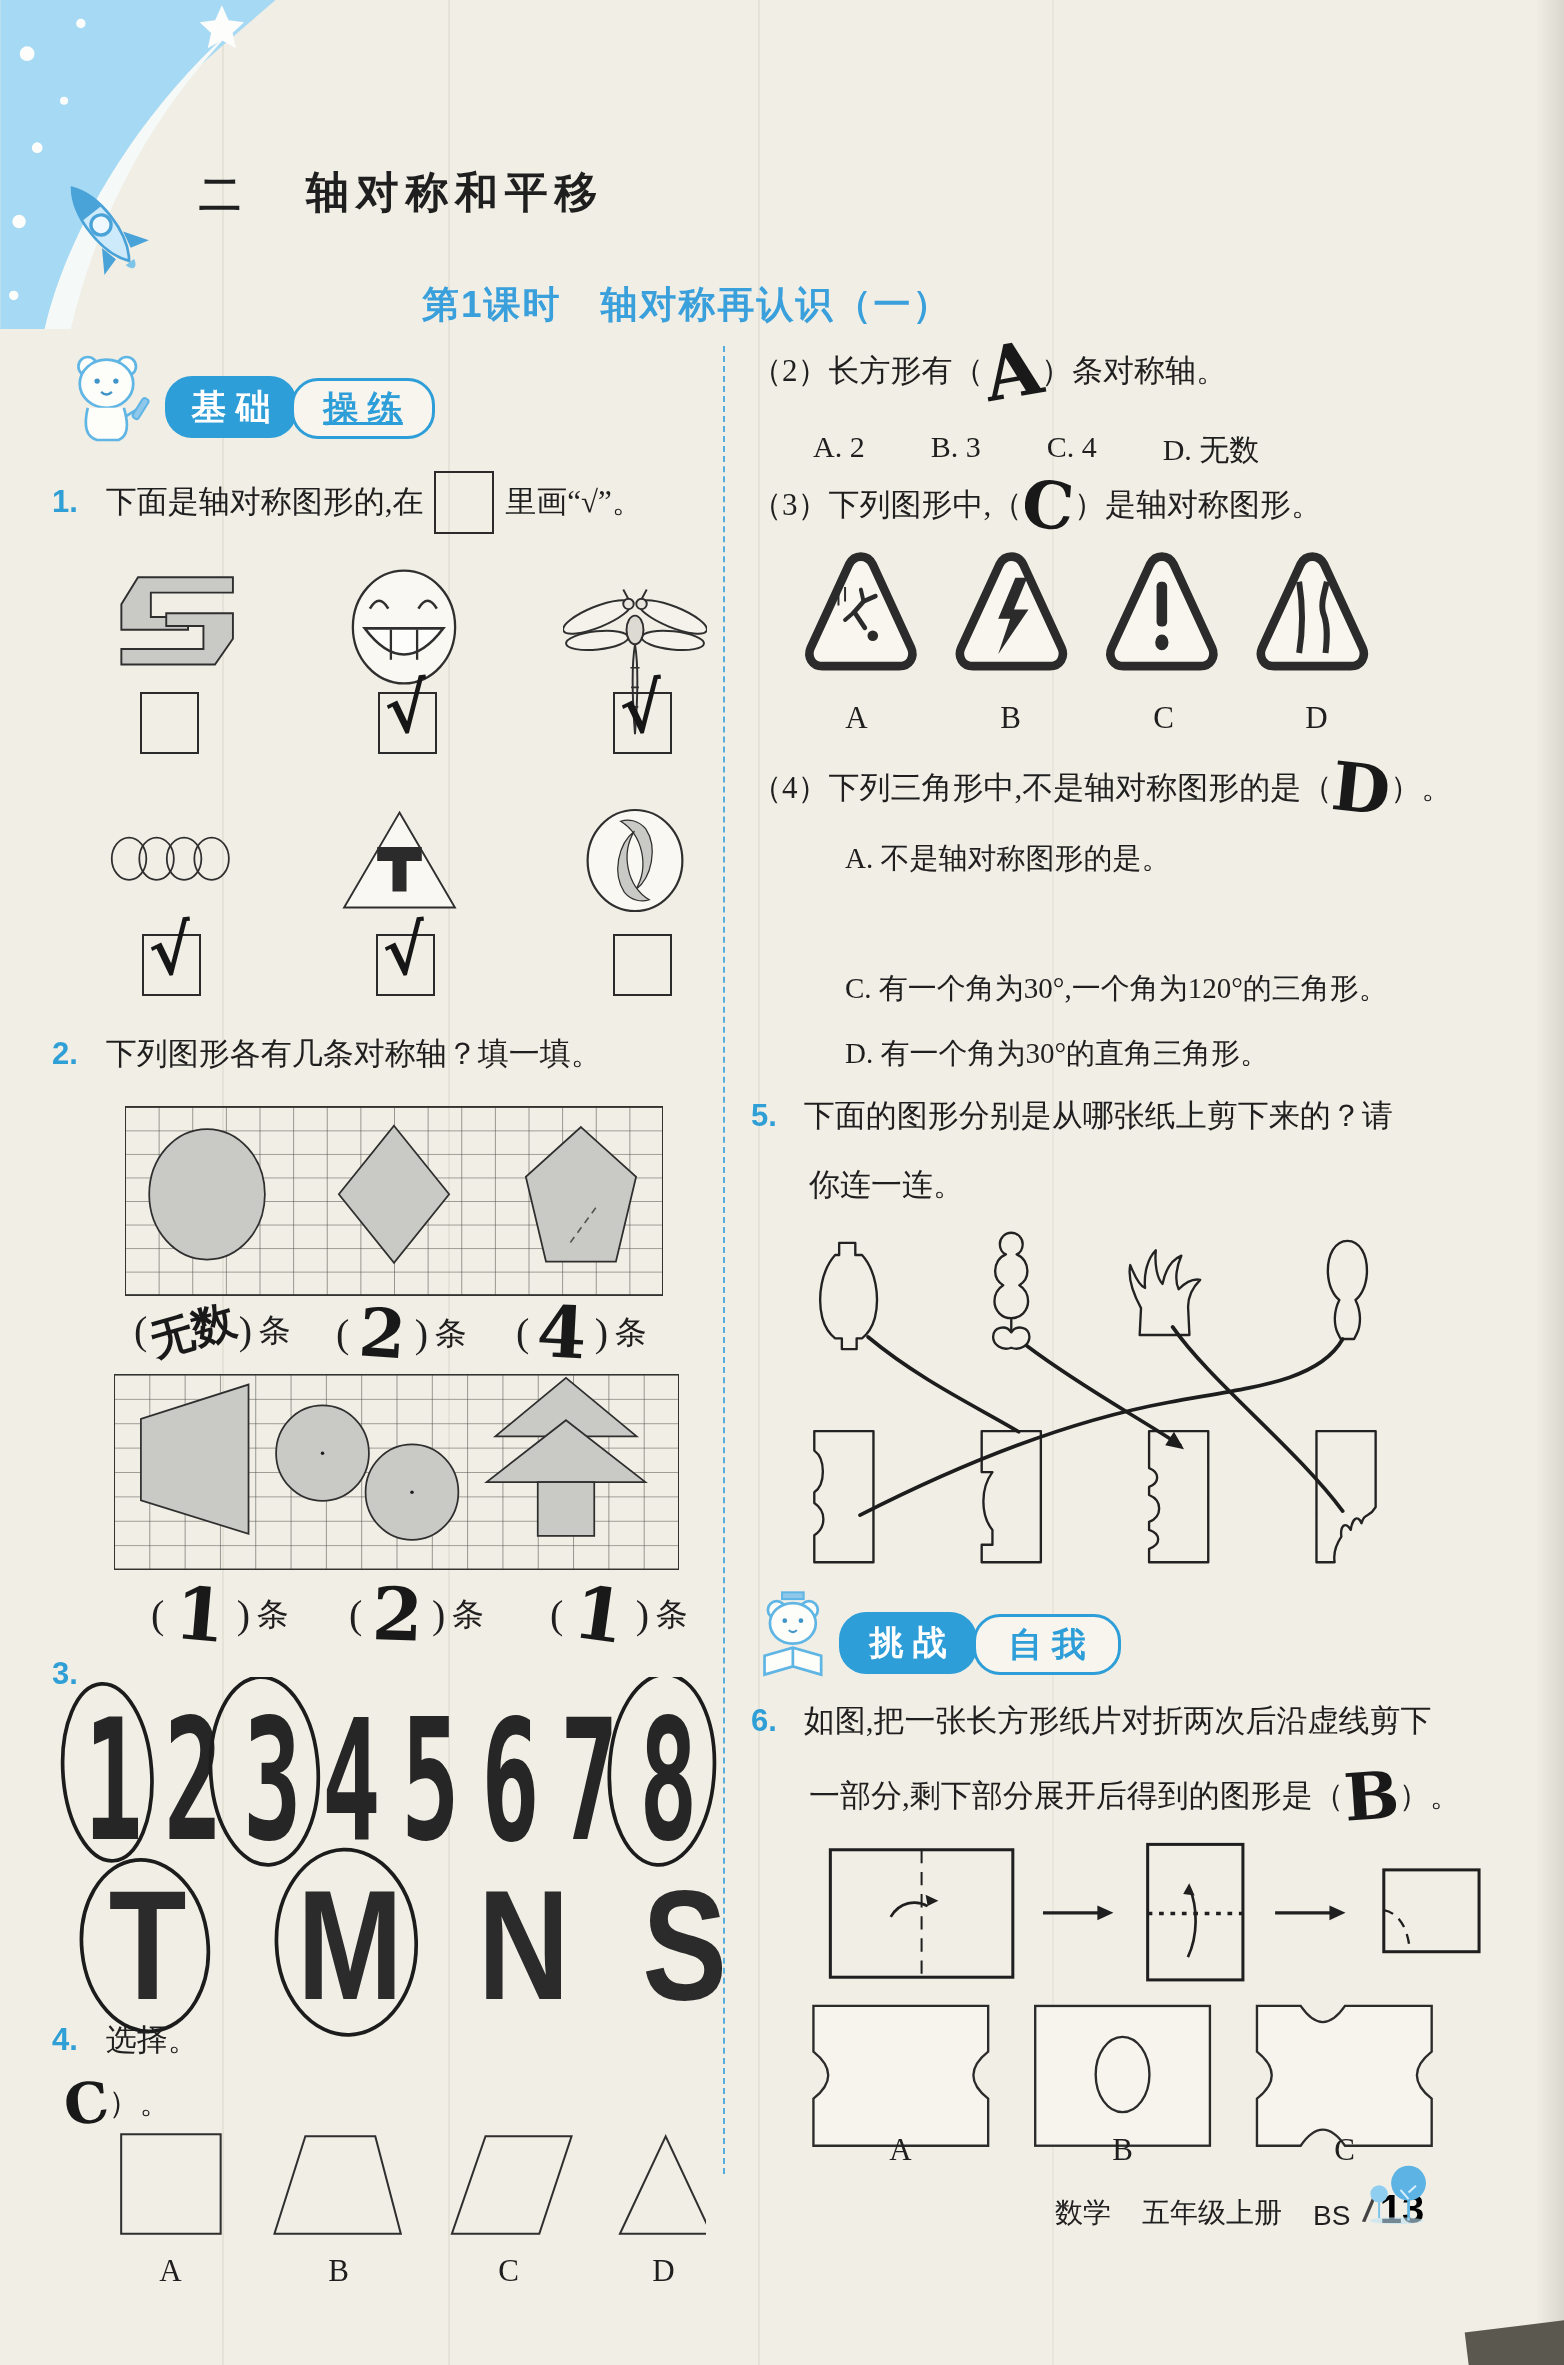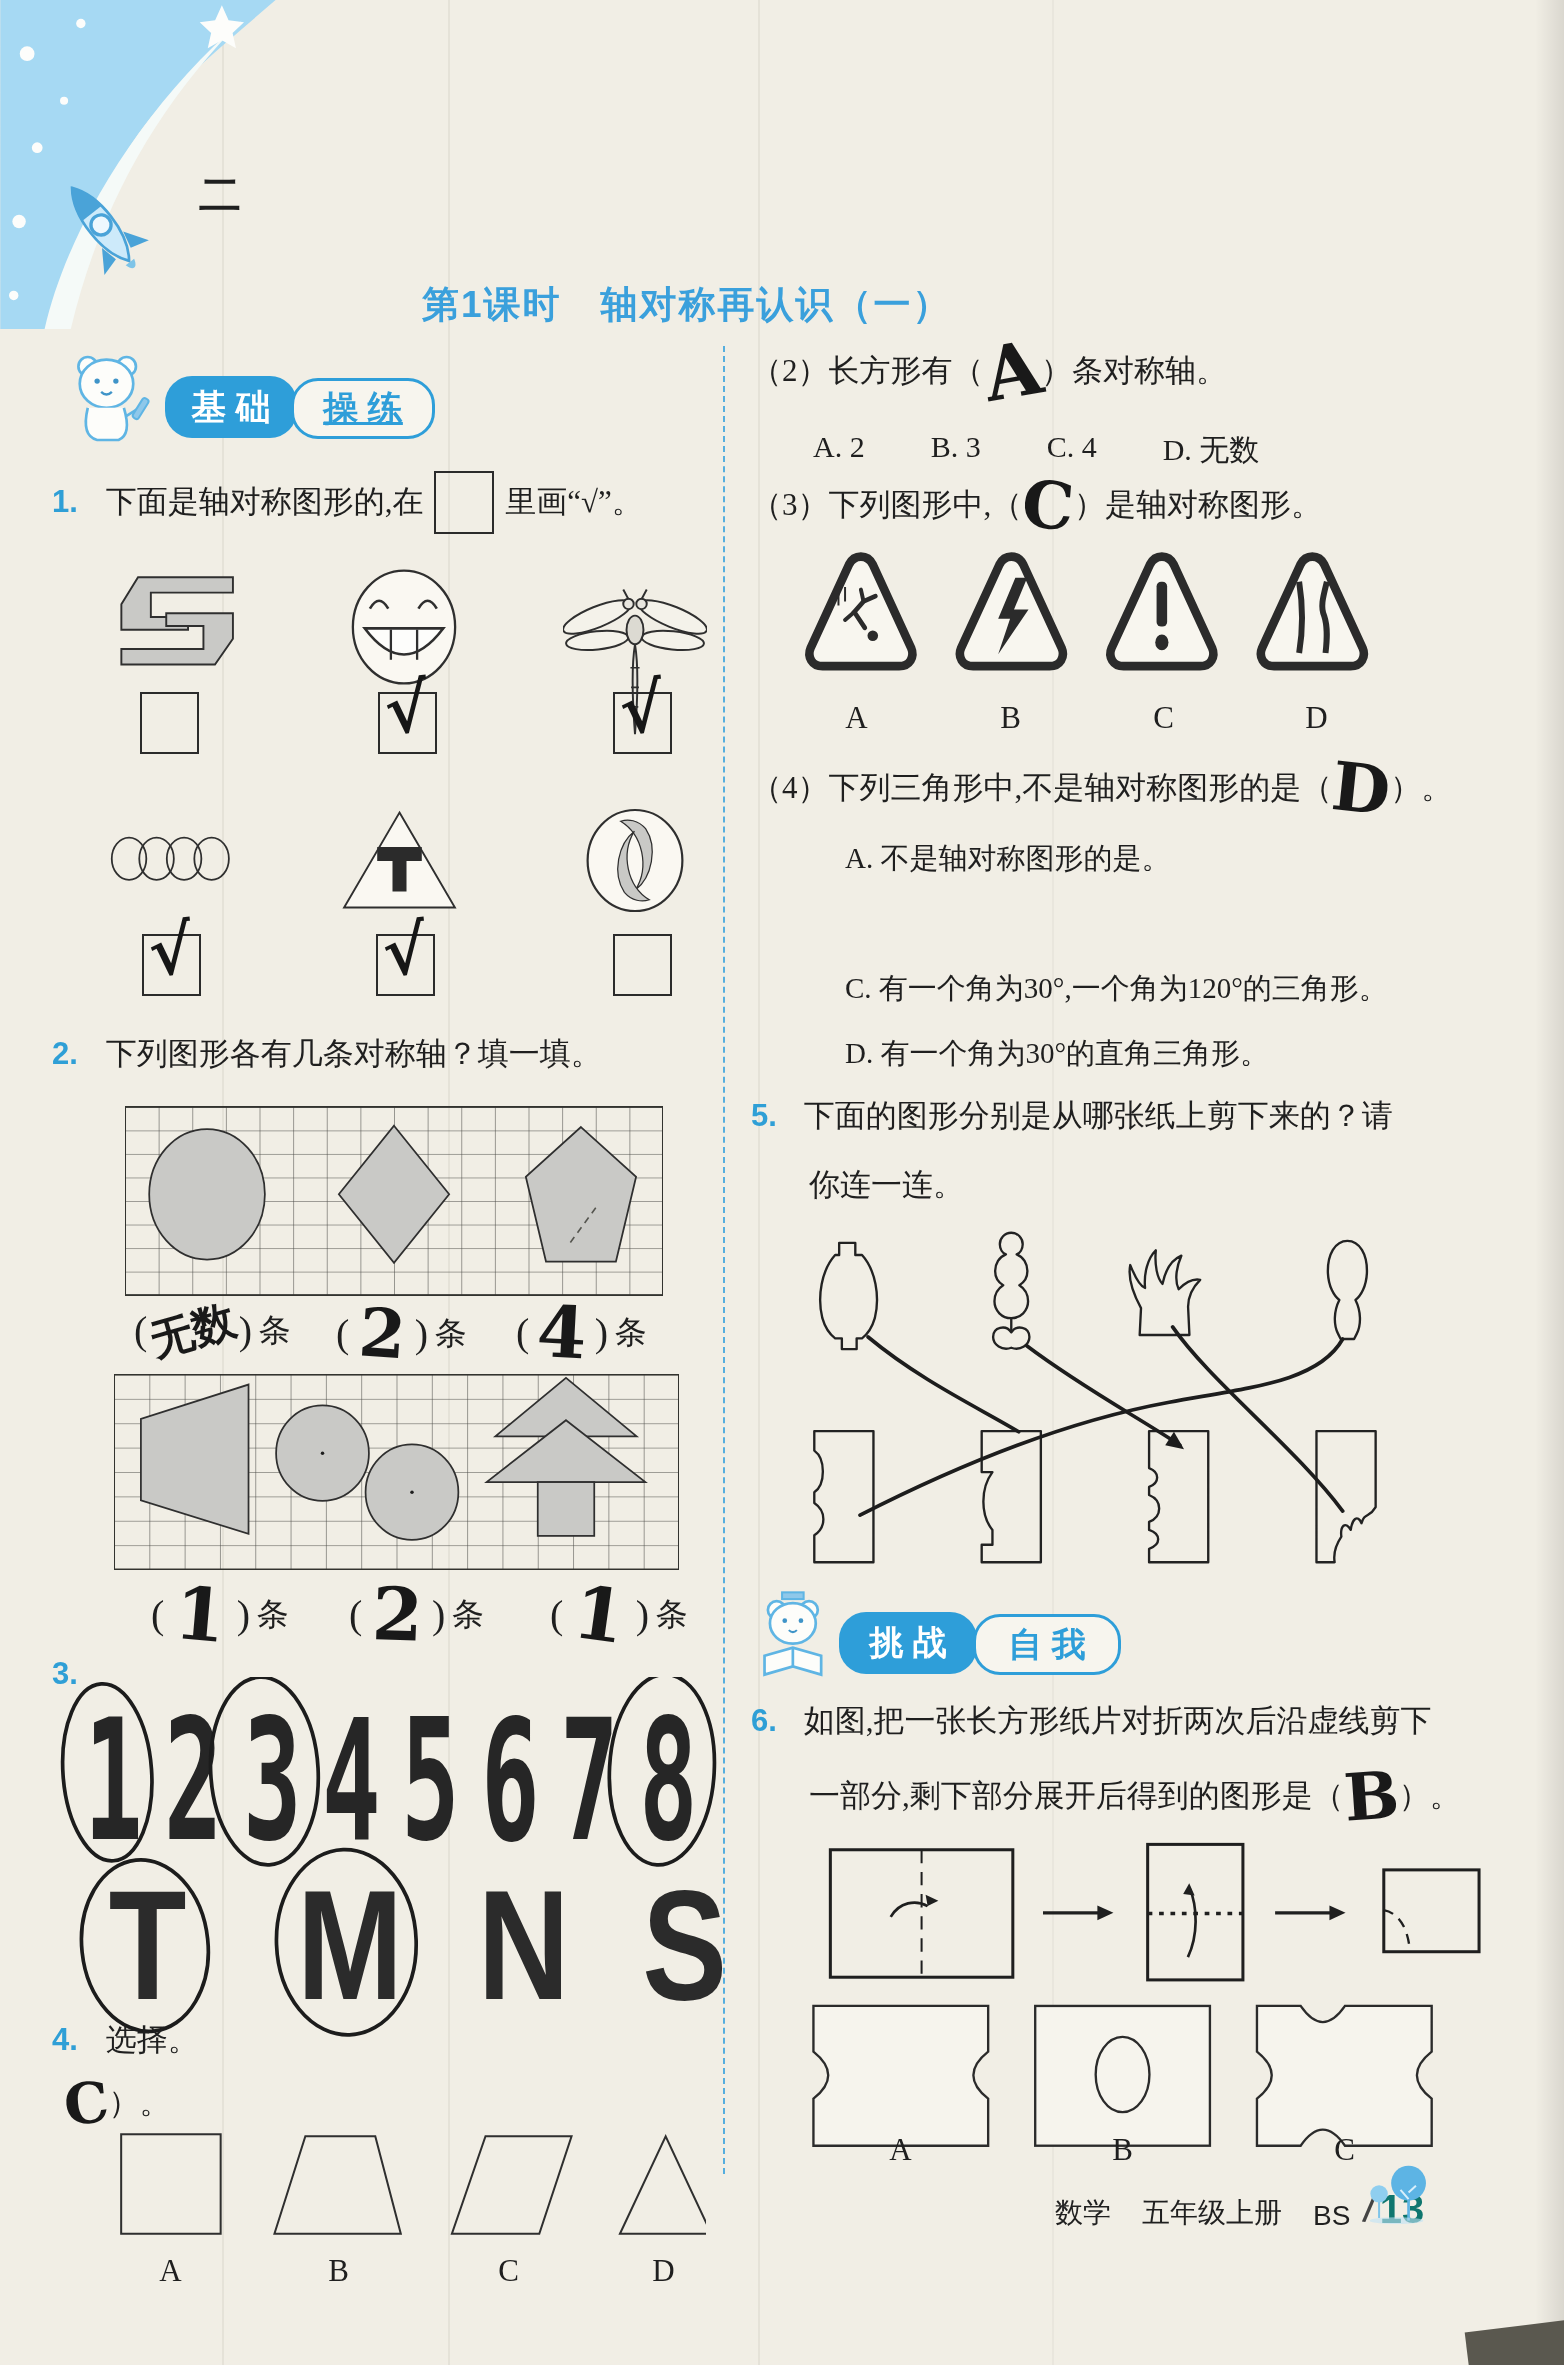--- a/index.html
+++ b/index.html
@@ -56,20 +56,21 @@
       <path d="M0,-70 C26,-36 26,34 0,68 C-26,34 -26,-36 0,-70 Z" fill="#cdeafa" stroke="#4aa3d8" stroke-width="4"></path>
       <path d="M0,-70 C12,-54 18,-38 19,-22 L-19,-22 C-18,-38 -12,-54 0,-70 Z" fill="#4aa3d8"></path>
       <circle cx="0" cy="0" r="15" fill="#eef8fe" stroke="#4aa3d8" stroke-width="5"></circle>
       <path d="M-20,28 L-42,62 L-14,54 Z" fill="#4aa3d8"></path>
       <path d="M20,28 L42,62 L14,54 Z" fill="#4aa3d8"></path>
       <path d="M-8,70 C-4,84 4,84 8,70 Z" fill="#7ec4e8"></path>
     </g>
   </svg>
 
   <div class="abs san" style="left:199px;top:167px;font-size:42px;font-weight:bold;">二</div>
+  <div class="abs san" style="left:306px;top:164px;font-size:43px;font-weight:bold;letter-spacing:6.7px;">轴对称和平移</div>
 
   <div class="abs san" style="left:422px;top:280px;font-size:37px;font-weight:bold;color:#3aa0dc;letter-spacing:2px;">第1课时　轴对称再认识（一）</div>
 
   <svg class="abs" style="left:62px;top:349px;" width="89" height="95" viewBox="0 0 132 142">
     <g stroke="#5fb5e4" stroke-width="4" fill="#fdfdfa">
       <circle cx="38" cy="26" r="14"></circle>
         <circle cx="96" cy="26" r="14"></circle>
       <ellipse cx="66" cy="52" rx="40" ry="36"></ellipse>
       <path d="M38,88 Q28,130 52,136 H84 Q104,128 92,88"></path>
       <path d="M96,100 l22,-14"></path>
@@ -426,21 +427,21 @@
   <span class="optlabel" style="left:1099px;top:2132px;">B</span>
   <span class="optlabel" style="left:1321px;top:2132px;">C</span>
 
   <div class="abs" style="left:1055px;top:2183px;display:flex;align-items:flex-end;font-size:28px;white-space:nowrap;">
     <span>数学</span>
     <span style="width:31px;"></span>
     <span>五年级上册</span>
     <span style="width:31px;"></span>
     <span class="san">BS</span>
     <span class="san" style="font-size:43px;margin:0 4px 0 13.4px;color:#444;transform:rotate(8deg);display:inline-block;">/</span>
-    <span class="san" style="font-size:40px;font-weight:bold;color:#0f766e;">13</span>
+    <span class="san" style="font-size:40px;font-weight:bold;color:#000000;">13</span>
   </div>
   <svg class="abs" style="left:1363px;top:2159px;" width="67" height="67" viewBox="0 0 100 100">
     <line x1="24" y1="88" x2="24" y2="62" stroke="#7ec4ea" stroke-width="3"></line>
     <circle cx="24" cy="52" r="13" fill="#8fceef"></circle>
     <line x1="68" y1="92" x2="68" y2="44" stroke="#5db4e4" stroke-width="4"></line>
     <circle cx="68" cy="36" r="26" fill="#5db4e4"></circle>
     <path d="M68,60 L56,46 M68,50 L79,40" stroke="#d9effb" stroke-width="3" fill="none"></path>
     <ellipse cx="50" cy="92" rx="40" ry="5" fill="#bfe2f5" opacity=".6"></ellipse>
   </svg>
 

